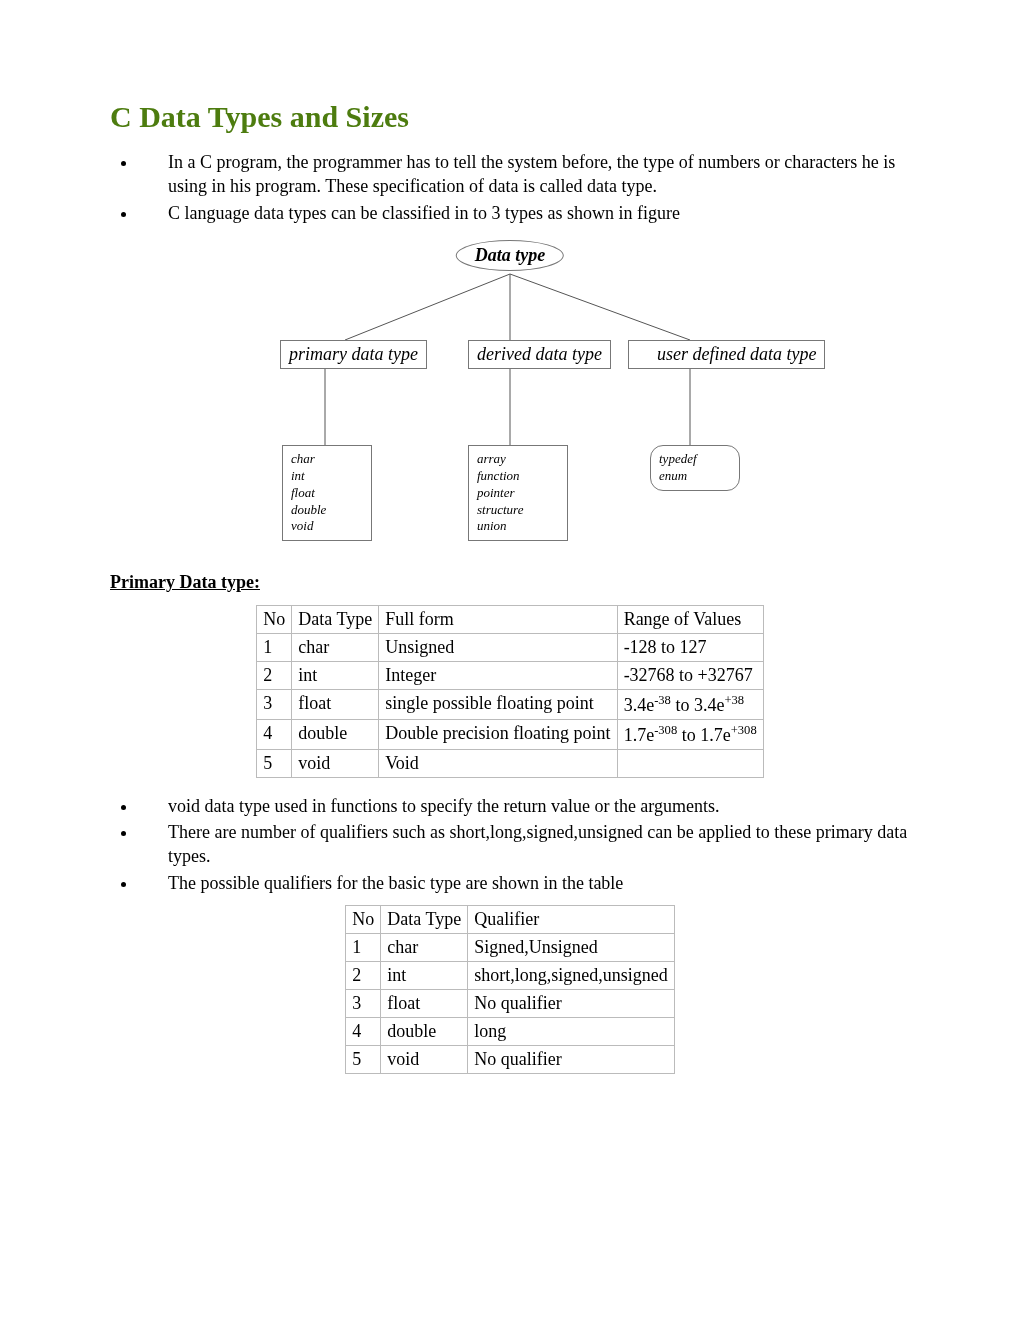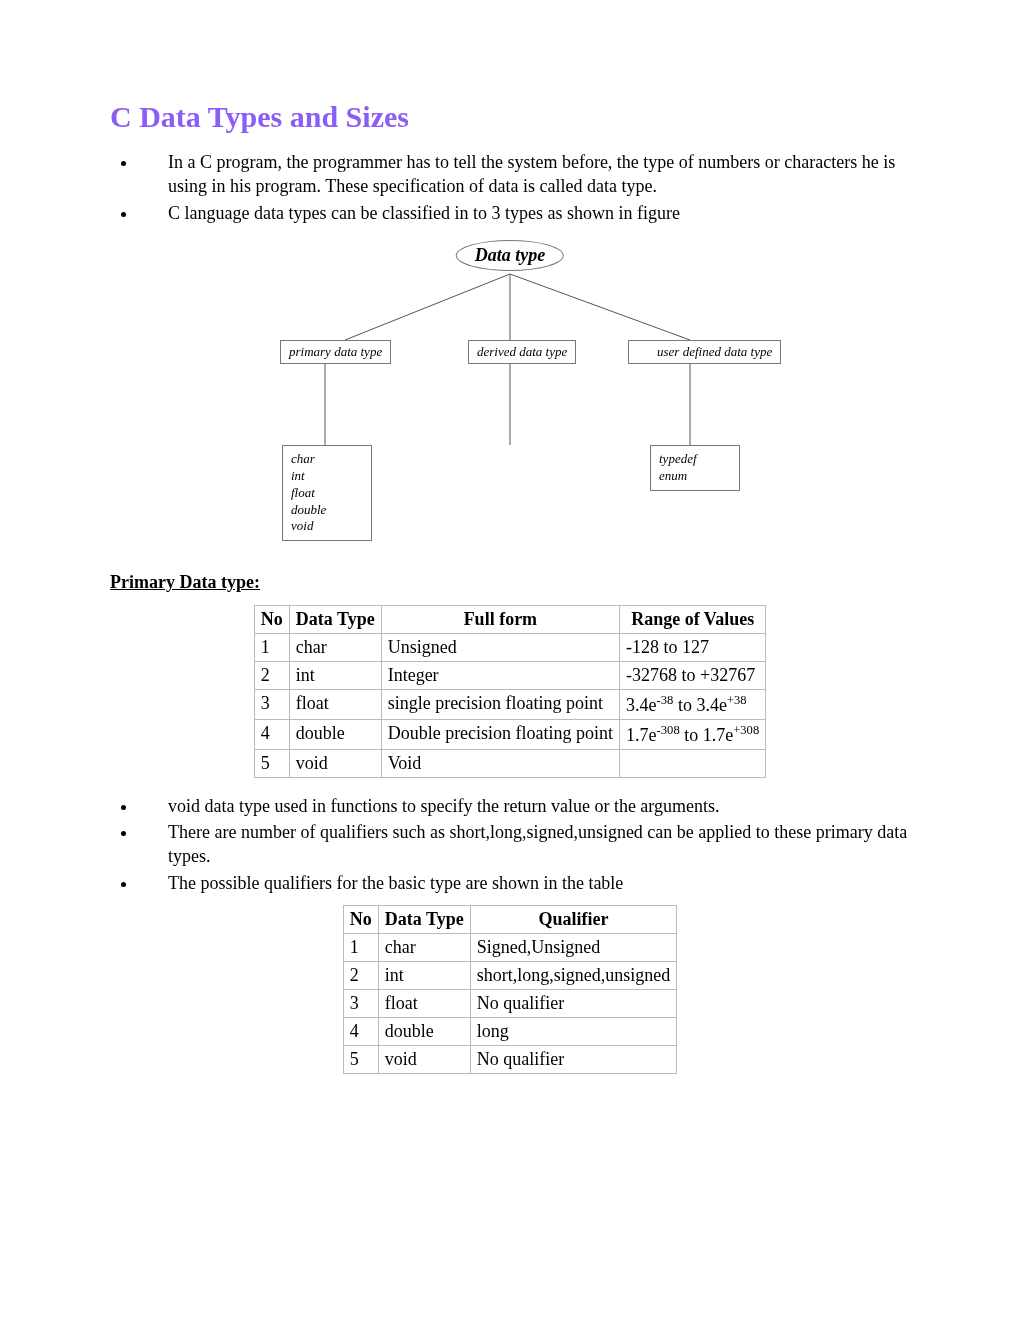--- a/index.html
+++ b/index.html
@@ -6,21 +6,21 @@
       font-family: "Times New Roman", Times, serif;
       margin: 0;
       padding: 100px 110px 50px 110px;
       font-size: 18px;
       color: #000;
       background: #fff;
       width: 1020px;
       box-sizing: border-box;
     }
     h1 {
-      color: #8b5cf6;
+      color: #4d7c0f;
       font-size: 30px;
       font-weight: bold;
       margin: 0 0 4px 0;
     }
     ul.body-list {
       margin: 16px 0 10px 0;
       padding-left: 28px;
     }
     ul.body-list li {
       margin-bottom: 2px;
@@ -44,21 +44,21 @@
       font-family: "Times New Roman", serif;
       font-style: italic;
       font-weight: bold;
       font-size: 18px;
       background: #fff;
     }
     .dt-mid {
       position: absolute;
       border: 1px solid #777;
       padding: 3px 8px;
-      font-size: 13px;
+      font-size: 18px;
       font-style: italic;
       background: #fff;
       white-space: nowrap;
     }
     .dt-leaf {
       position: absolute;
       border: 1px solid #777;
       padding: 5px 10px 5px 8px;
       font-size: 13px;
       font-style: italic;
@@ -84,22 +84,22 @@
       font-size: 18px;
     }
     table.data-table th,
     table.data-table td {
       border: 1px solid #bbb;
       padding: 3px 6px;
       text-align: left;
       vertical-align: top;
     }
     table.data-table th {
-      font-weight: bold;
-      text-align: center;
+      font-weight: normal;
+      text-align: left;
     }
     sup { font-size: 0.7em; vertical-align: super; }
   </style>
 </head>
 <body>
 
 <h1>C Data Types and Sizes</h1>
 
 <ul class="body-list">
   <li>In a C program, the programmer has to tell the system before, the type of numbers or characters he is using in his program. These specification of data is called data type.</li>
@@ -122,21 +122,28 @@
   <div class="dt-mid" style="left:238px; top:100px;">derived data type</div>
   <div class="dt-mid" style="left:398px; top:100px;padding-left:28px;">user defined data type</div>
 
   <div class="dt-leaf" style="left:52px; top:205px; width:70px;">
     <div>char</div>
     <div>int</div>
     <div>float</div>
     <div>double</div>
     <div>void</div>
   </div>
-  <div class="dt-leaf" style="left:420px; top:205px; width:70px;">
+  <div class="dt-leaf" style="left:238px; top:205px; width:80px;">
+    <div>array</div>
+    <div>function</div>
+    <div>pointer</div>
+    <div>structure</div>
+    <div>union</div>
+  </div>
+  <div class="dt-leaf" style="left:420px; top:205px; width:70px;border-radius:13px;">
     <div>typedef</div>
     <div>enum</div>
   </div>
 </div>
 
 <div class="section-heading">Primary Data type:</div>
 
 <table class="data-table">
   <tbody>
       <tr>
@@ -153,21 +160,21 @@
   </tr>
   <tr>
     <td>2</td>
     <td>int</td>
     <td>Integer</td>
     <td>-32768 to +32767</td>
   </tr>
   <tr>
     <td>3</td>
     <td>float</td>
-    <td>single precision floating point</td>
+    <td>single possible floating point</td>
     <td>3.4e<sup>-38</sup> to 3.4e<sup>+38</sup></td>
   </tr>
   <tr>
     <td>4</td>
     <td>double</td>
     <td>Double precision floating point</td>
     <td>1.7e<sup>-308</sup> to 1.7e<sup>+308</sup></td>
   </tr>
   <tr>
     <td>5</td>

